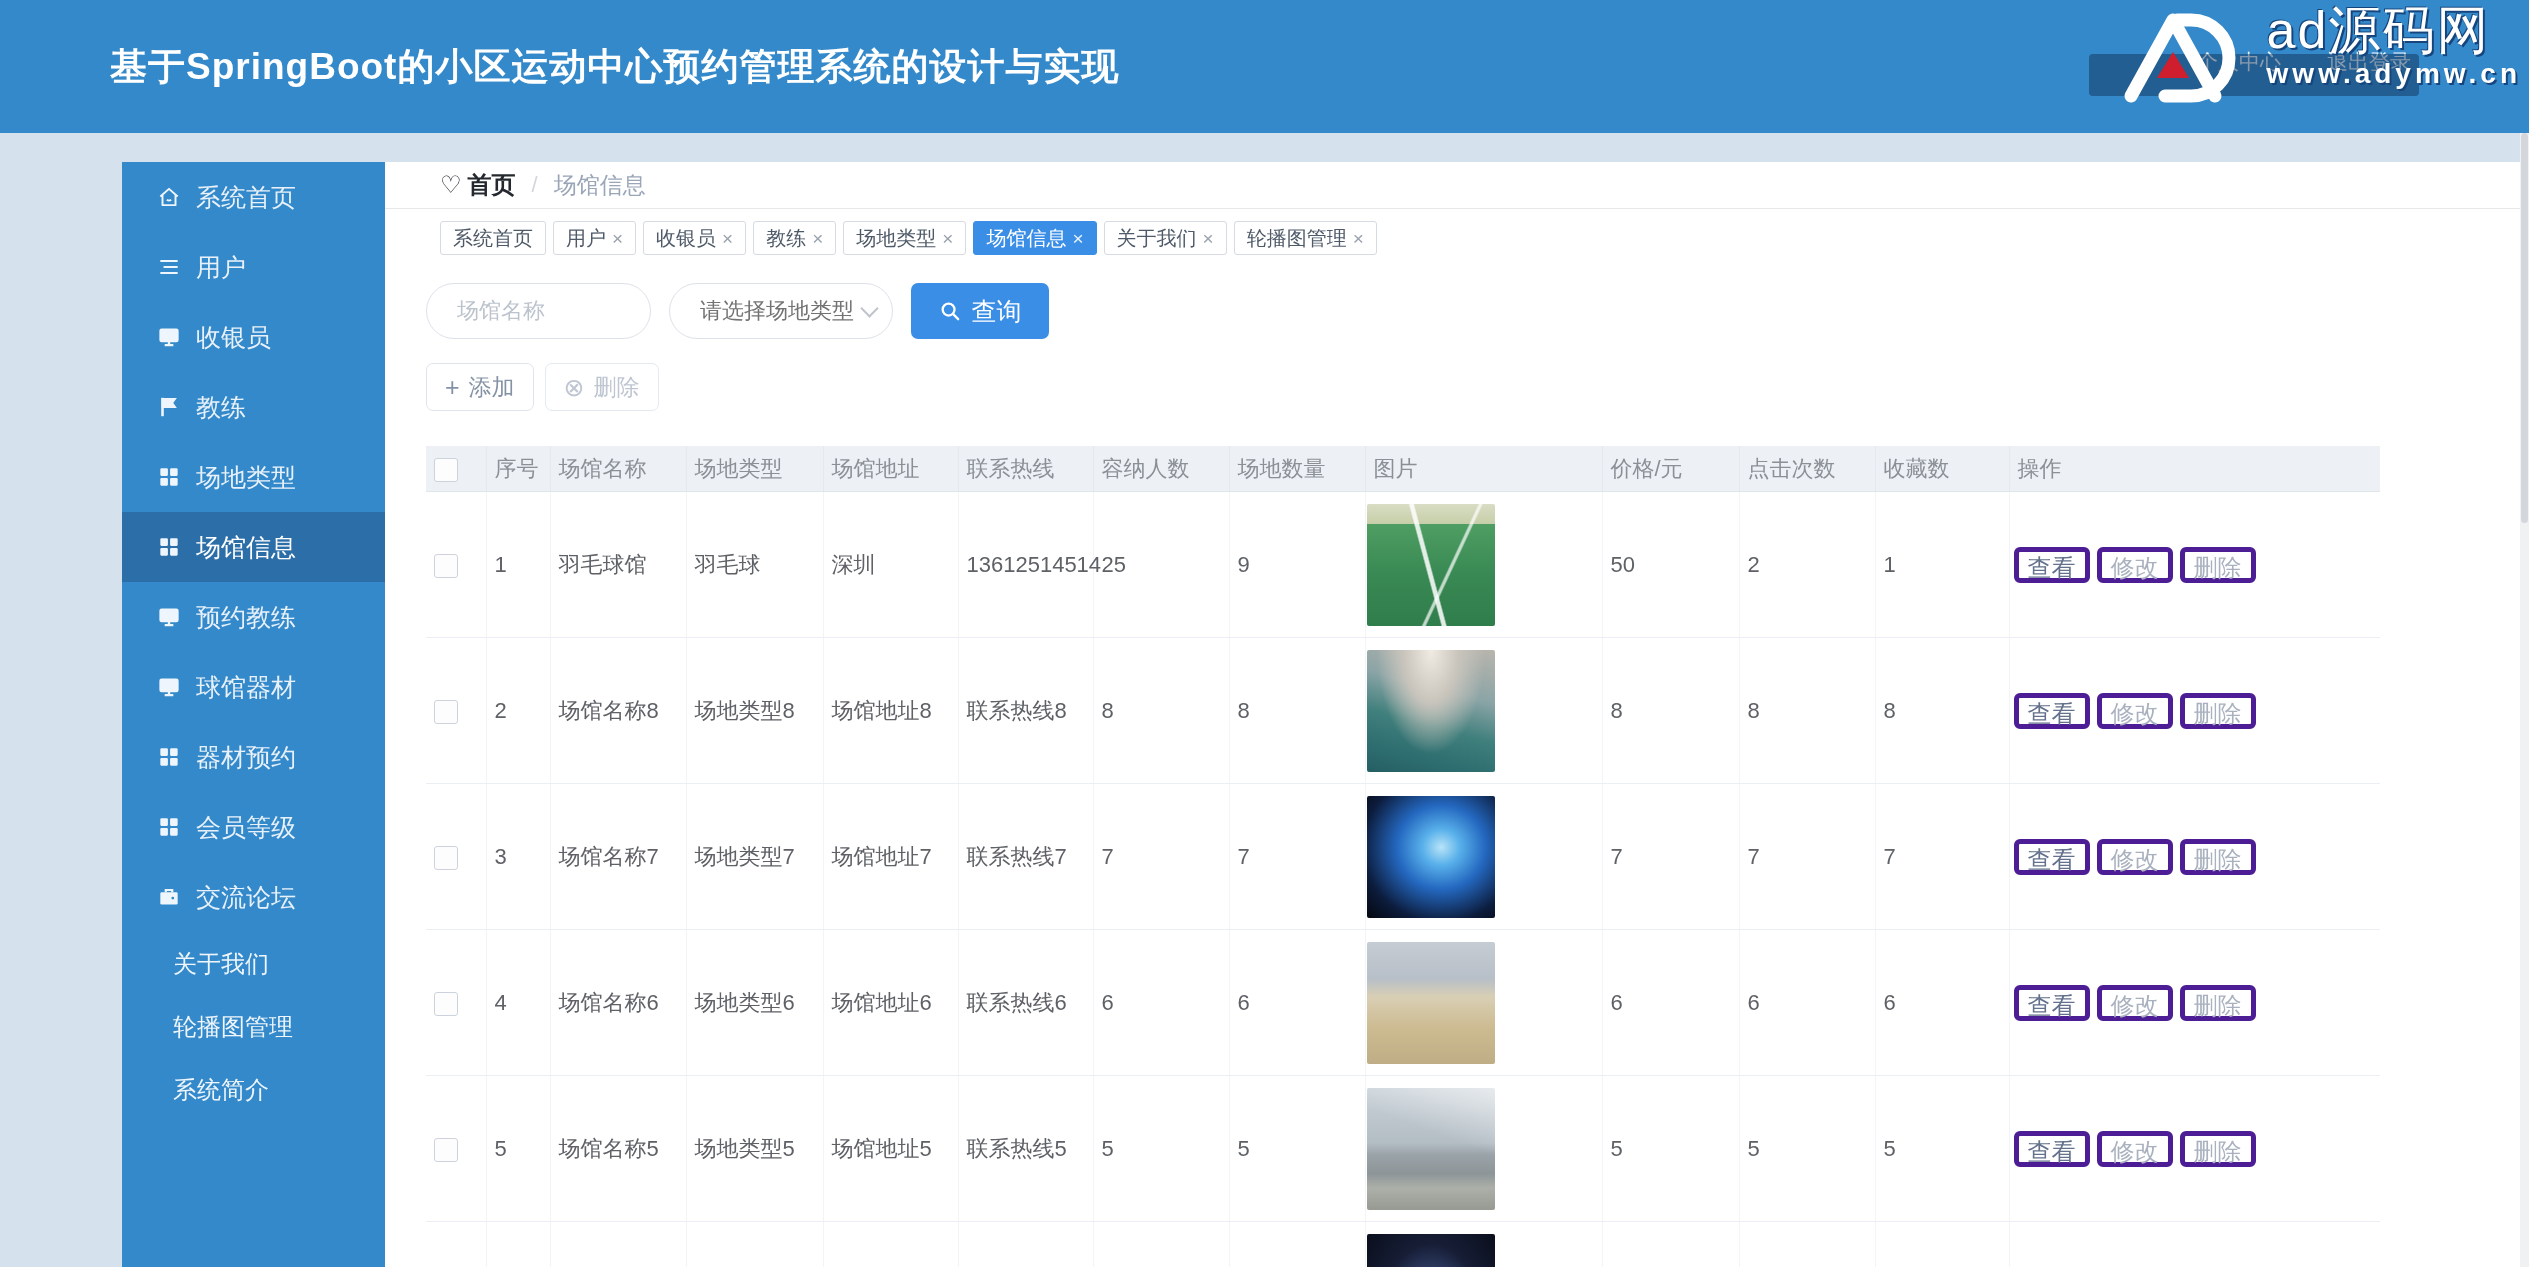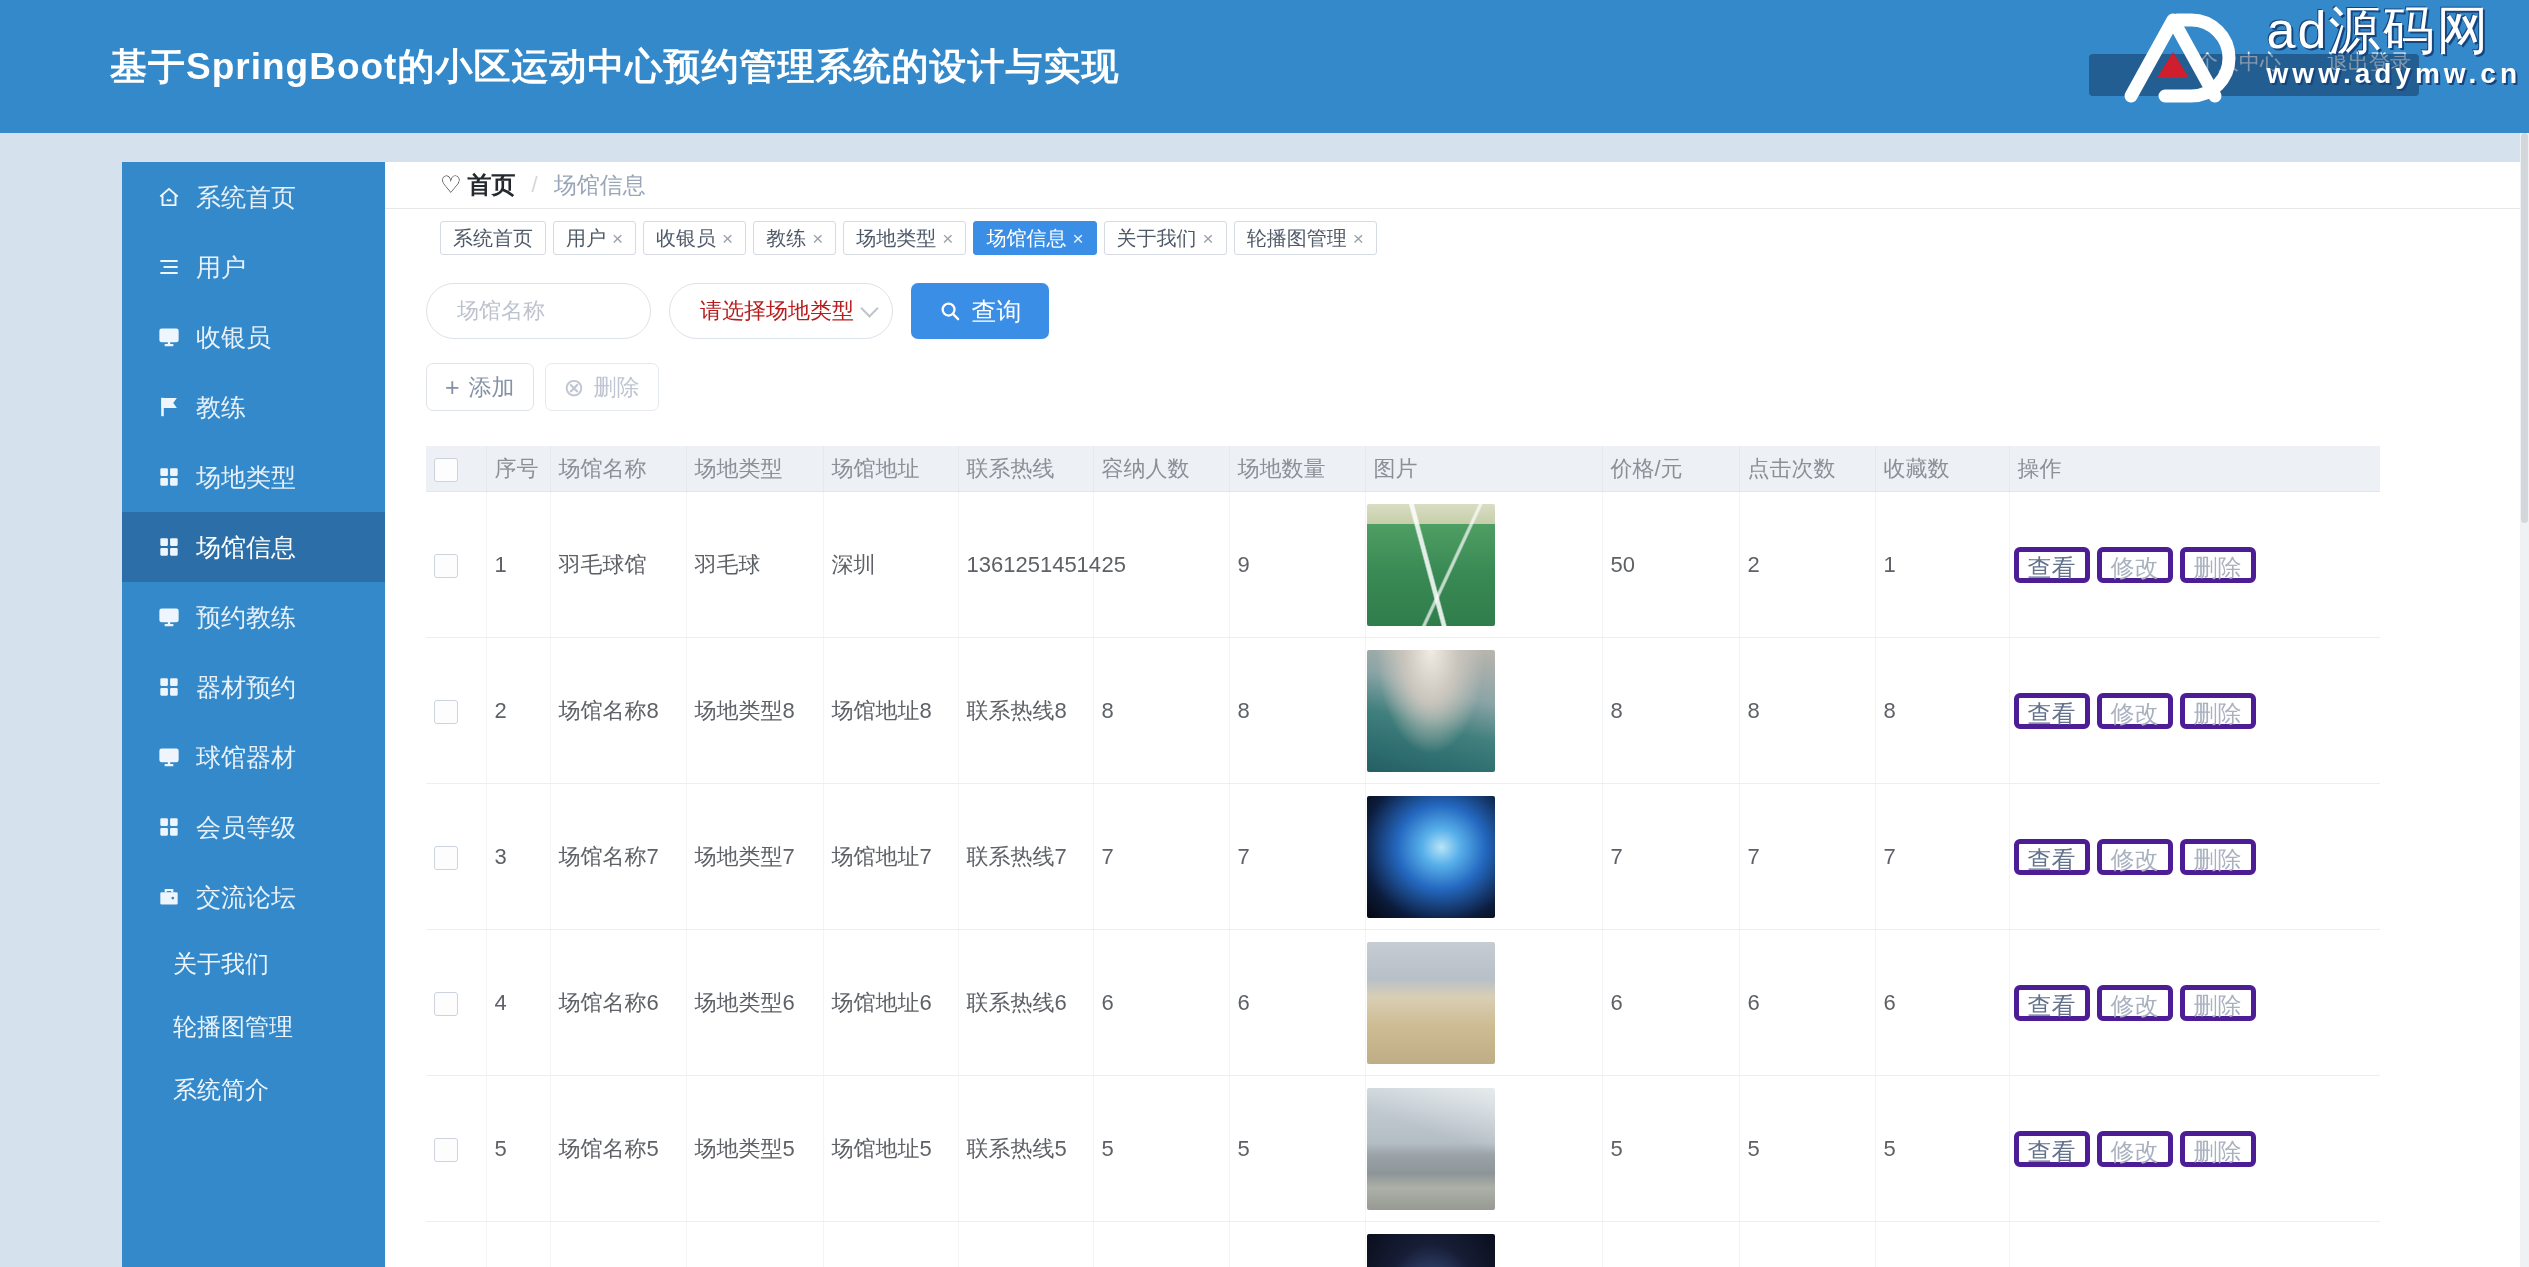--- a/index.html
+++ b/index.html
@@ -49,21 +49,21 @@
   .tab.active{background:#3a8ee6;border-color:#3a8ee6;color:#fff;}
   .tab.active .tab-close{color:#eaf3ff;}
   
   .content{padding:22px 0 0 41px;}
   .search-row{display:flex;align-items:center;gap:18px;}
   .search-input{width:178px;height:54px;border:1px solid #dde1e8;border-radius:28px;
     font-size:22px;color:#555;padding:0 15px 0 30px;outline:none;background:#fff;}
   .search-input::placeholder{color:#bcc3cd;}
   .select-box{width:176px;height:54px;border:1px solid #dde1e8;border-radius:28px;background:#fff;
     display:flex;align-items:center;padding:0 16px 0 30px;position:relative;cursor:pointer;}
-  .select-placeholder{font-size:22px;color:#b91c1c;flex:1;}
+  .select-placeholder{font-size:22px;color:#737373;flex:1;}
   .select-chev{width:11px;height:11px;border-right:2px solid #c0c4cc;border-bottom:2px solid #c0c4cc;
     transform:rotate(45deg);margin-top:-6px;}
   .query-btn{width:138px;height:56px;background:#3a8ee6;border:none;border-radius:7px;color:#fff;
     font-size:25px;display:flex;align-items:center;justify-content:center;gap:10px;cursor:pointer;}
   .query-btn svg{width:23px;height:23px;}
   .toolbar-row{margin-top:24px;display:flex;gap:11px;}
   .tool-btn{height:48px;padding:0 18px;background:#fff;border:1px solid #dfe4ec;border-radius:7px;
     font-size:23px;display:flex;align-items:center;gap:9px;cursor:pointer;}
   .tool-btn.add{color:#8492a6;}
   .tool-btn.del{color:#bfc6d2;border-color:#e5e9f0;}
@@ -191,37 +191,37 @@
       <span class="side-icon">
         <svg viewBox="0 0 24 24" fill="none" stroke="#eef5fc" stroke-width="1.8">
           <rect x="4" y="5" width="16" height="11" rx="1.2" fill="#eef5fc"></rect>
           <path d="M12 16 v3 M8 19.5 h8" stroke-width="2.2"></path>
         </svg>
       </span>
       <span class="side-label">预约教练</span>
     </div>
     <div class="side-item">
       <span class="side-icon">
+        <svg viewBox="0 0 24 24" fill="none" stroke="#eef5fc" stroke-width="1.8">
+          <rect x="4" y="5" width="16" height="11" rx="1.2" fill="#eef5fc"></rect>
+          <path d="M12 16 v3 M8 19.5 h8" stroke-width="2.2"></path>
+        </svg>
+      </span>
+      <span class="side-label">球馆器材</span>
+    </div>
+    <div class="side-item">
+      <span class="side-icon">
         <svg viewBox="0 0 24 24" fill="#eef5fc">
           <rect x="4" y="4" width="7" height="7" rx="1"></rect>
           <rect x="13" y="4" width="7" height="7" rx="1"></rect>
           <rect x="4" y="13" width="7" height="7" rx="1"></rect>
           <rect x="13" y="13" width="7" height="7" rx="1"></rect>
         </svg>
       </span>
       <span class="side-label">器材预约</span>
-    </div>
-    <div class="side-item">
-      <span class="side-icon">
-        <svg viewBox="0 0 24 24" fill="none" stroke="#eef5fc" stroke-width="1.8">
-          <rect x="4" y="5" width="16" height="11" rx="1.2" fill="#eef5fc"></rect>
-          <path d="M12 16 v3 M8 19.5 h8" stroke-width="2.2"></path>
-        </svg>
-      </span>
-      <span class="side-label">球馆器材</span>
     </div>
     <div class="side-item">
       <span class="side-icon">
         <svg viewBox="0 0 24 24" fill="#eef5fc">
           <rect x="4" y="4" width="7" height="7" rx="1"></rect>
           <rect x="13" y="4" width="7" height="7" rx="1"></rect>
           <rect x="4" y="13" width="7" height="7" rx="1"></rect>
           <rect x="13" y="13" width="7" height="7" rx="1"></rect>
         </svg>
       </span>

